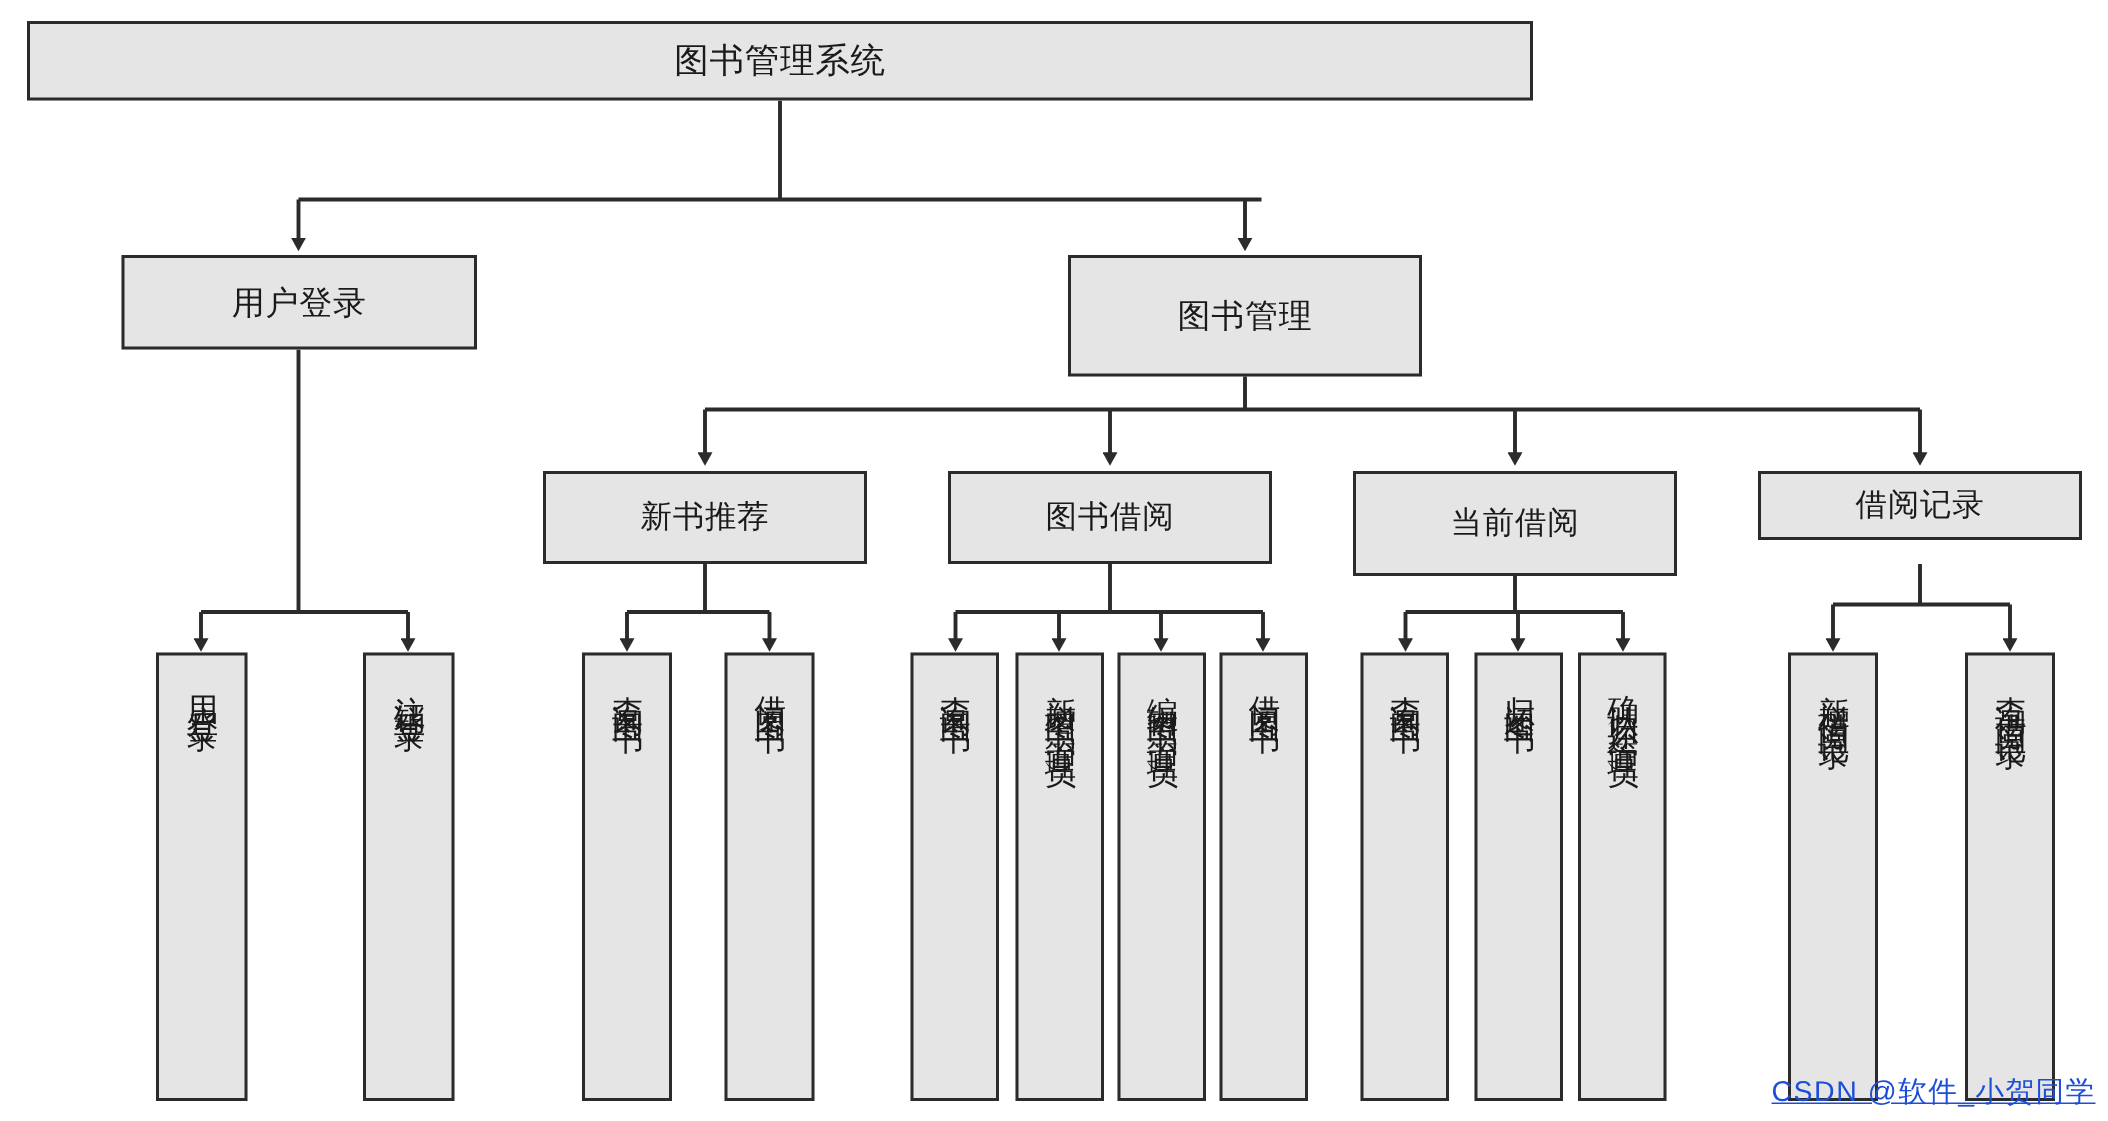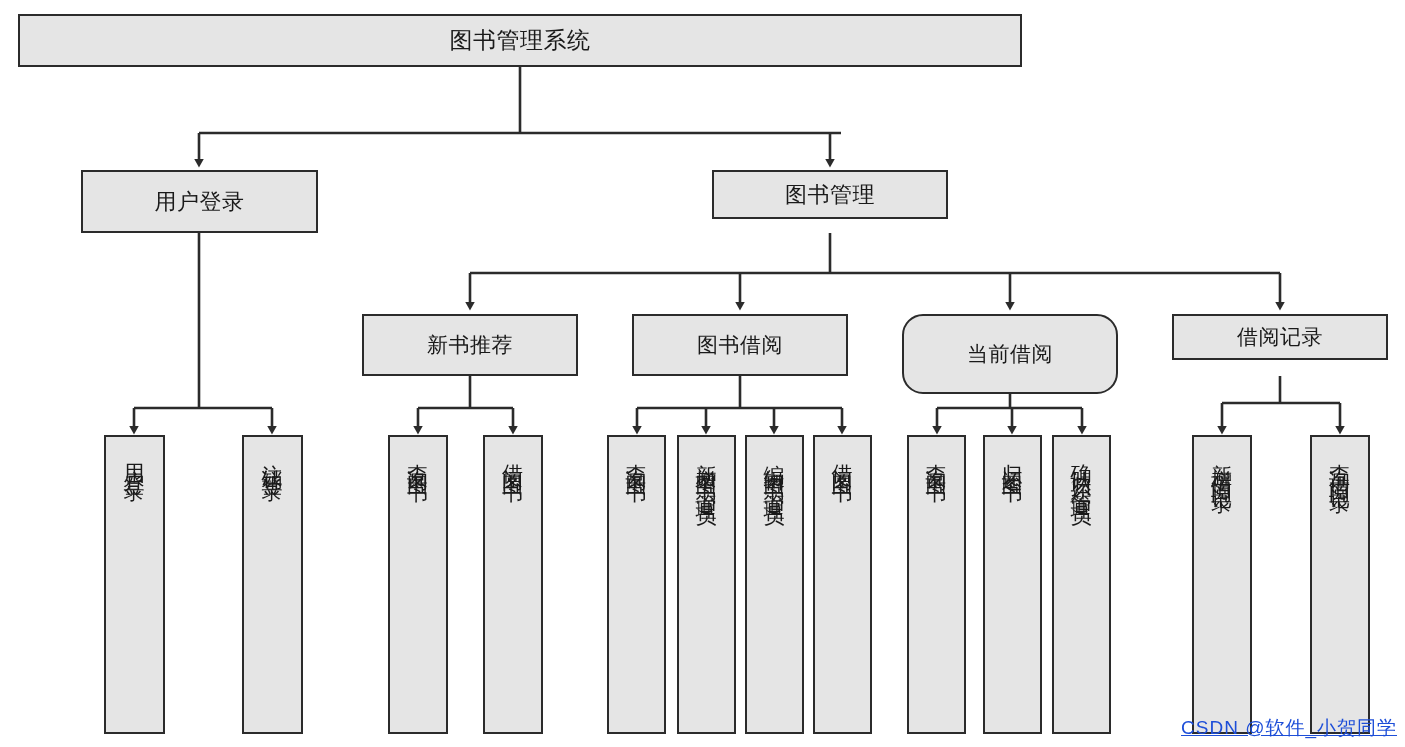--- a/index.html
+++ b/index.html
@@ -123,31 +123,31 @@
     </g>
   </svg>
 
   <div class="node-box level-0" style="left:18px; top:14px; width:1004px; height:53px;">
     <span class="node-label">图书管理系统</span>
   </div>
 
   <div class="node-box level-1" style="left:81px; top:170px; width:237px; height:63px;">
     <span class="node-label">用户登录</span>
   </div>
-  <div class="node-box level-1" style="left:712px; top:170px; width:236px; height:49px;">
+  <div class="node-box level-1" style="left:712px; top:170px; width:236px; height:81px;">
     <span class="node-label">图书管理</span>
   </div>
 
   <div class="node-box level-2" style="left:362px; top:314px; width:216px; height:62px;">
     <span class="node-label">新书推荐</span>
   </div>
   <div class="node-box level-2" style="left:608px; top:314px; width:216px; height:62px;margin-left:24px;">
     <span class="node-label">图书借阅</span>
   </div>
-  <div class="node-box level-2" style="left:902px; top:314px; width:216px; height:80px;border-radius:21px;">
+  <div class="node-box level-2" style="left:902px; top:314px; width:216px; height:70px;">
     <span class="node-label">当前借阅</span>
   </div>
   <div class="node-box level-2" style="left:1172px; top:314px; width:216px; height:46px;">
     <span class="node-label">借阅记录</span>
   </div>
 
   <div class="node-box vertical" style="left:104px; top:435px; width:61px; height:299px;">
     <span class="node-label">用户登录</span>
   </div>
   <div class="node-box vertical" style="left:242px; top:435px; width:61px; height:299px;">

